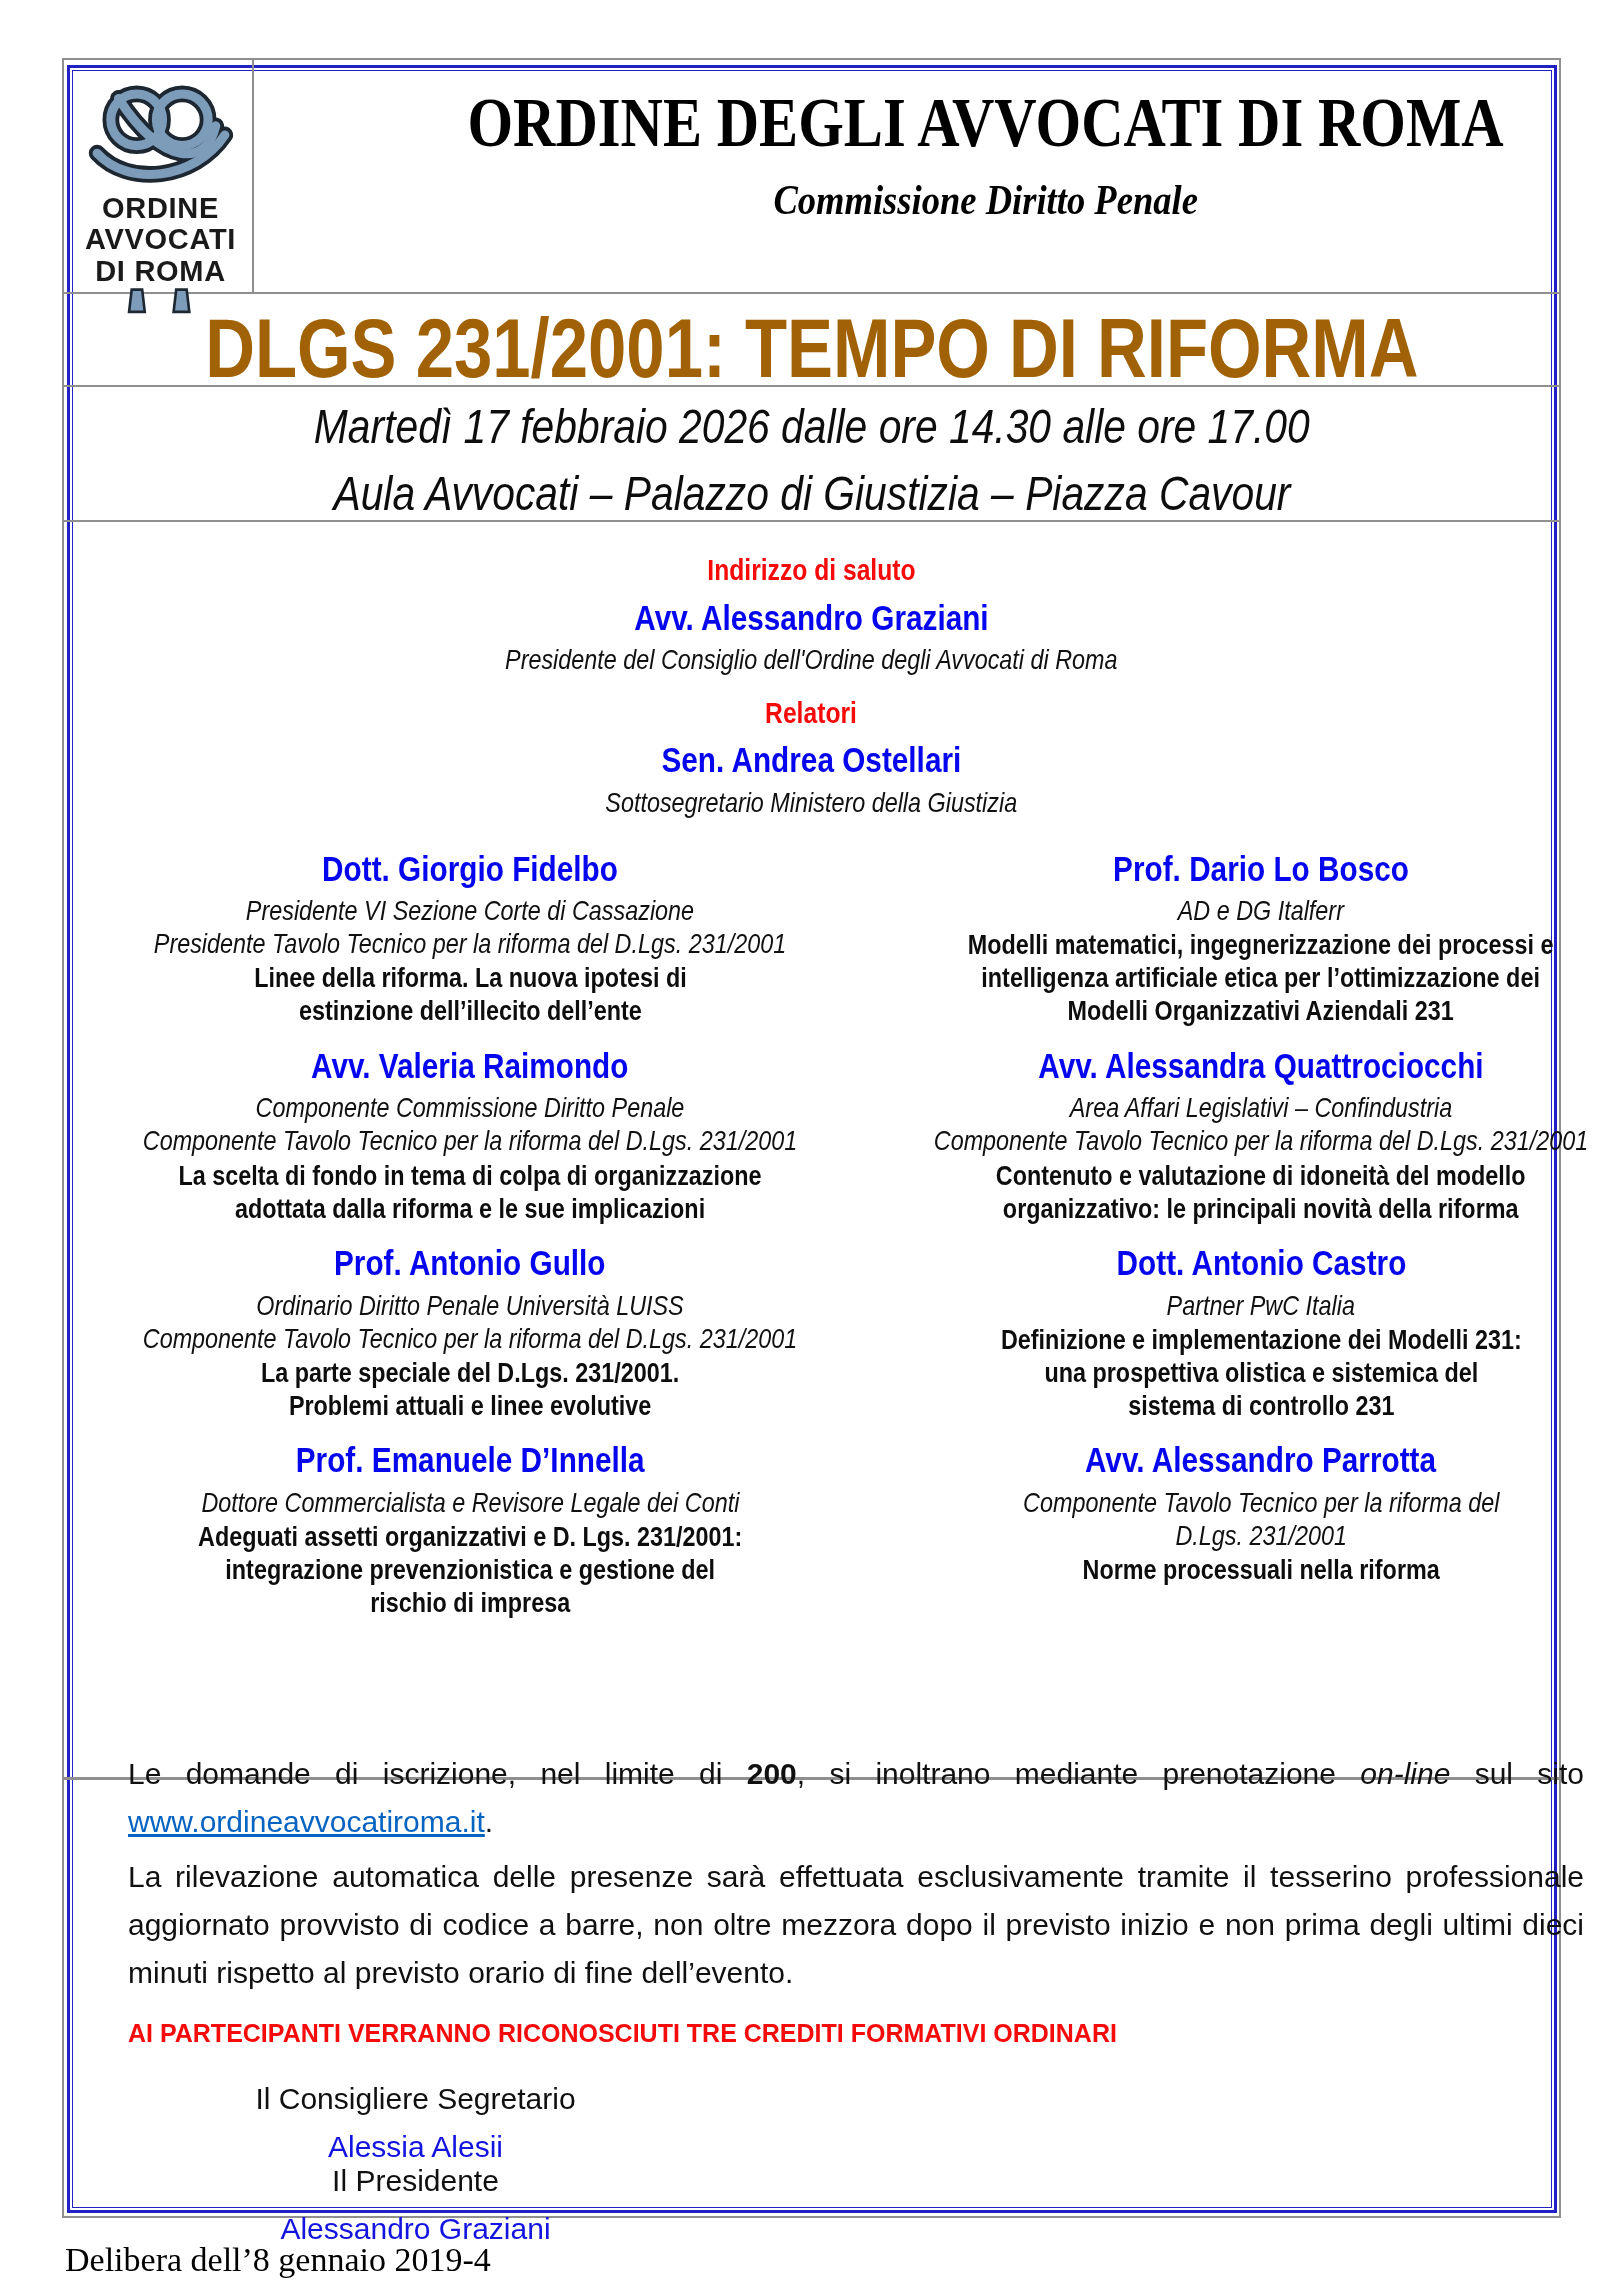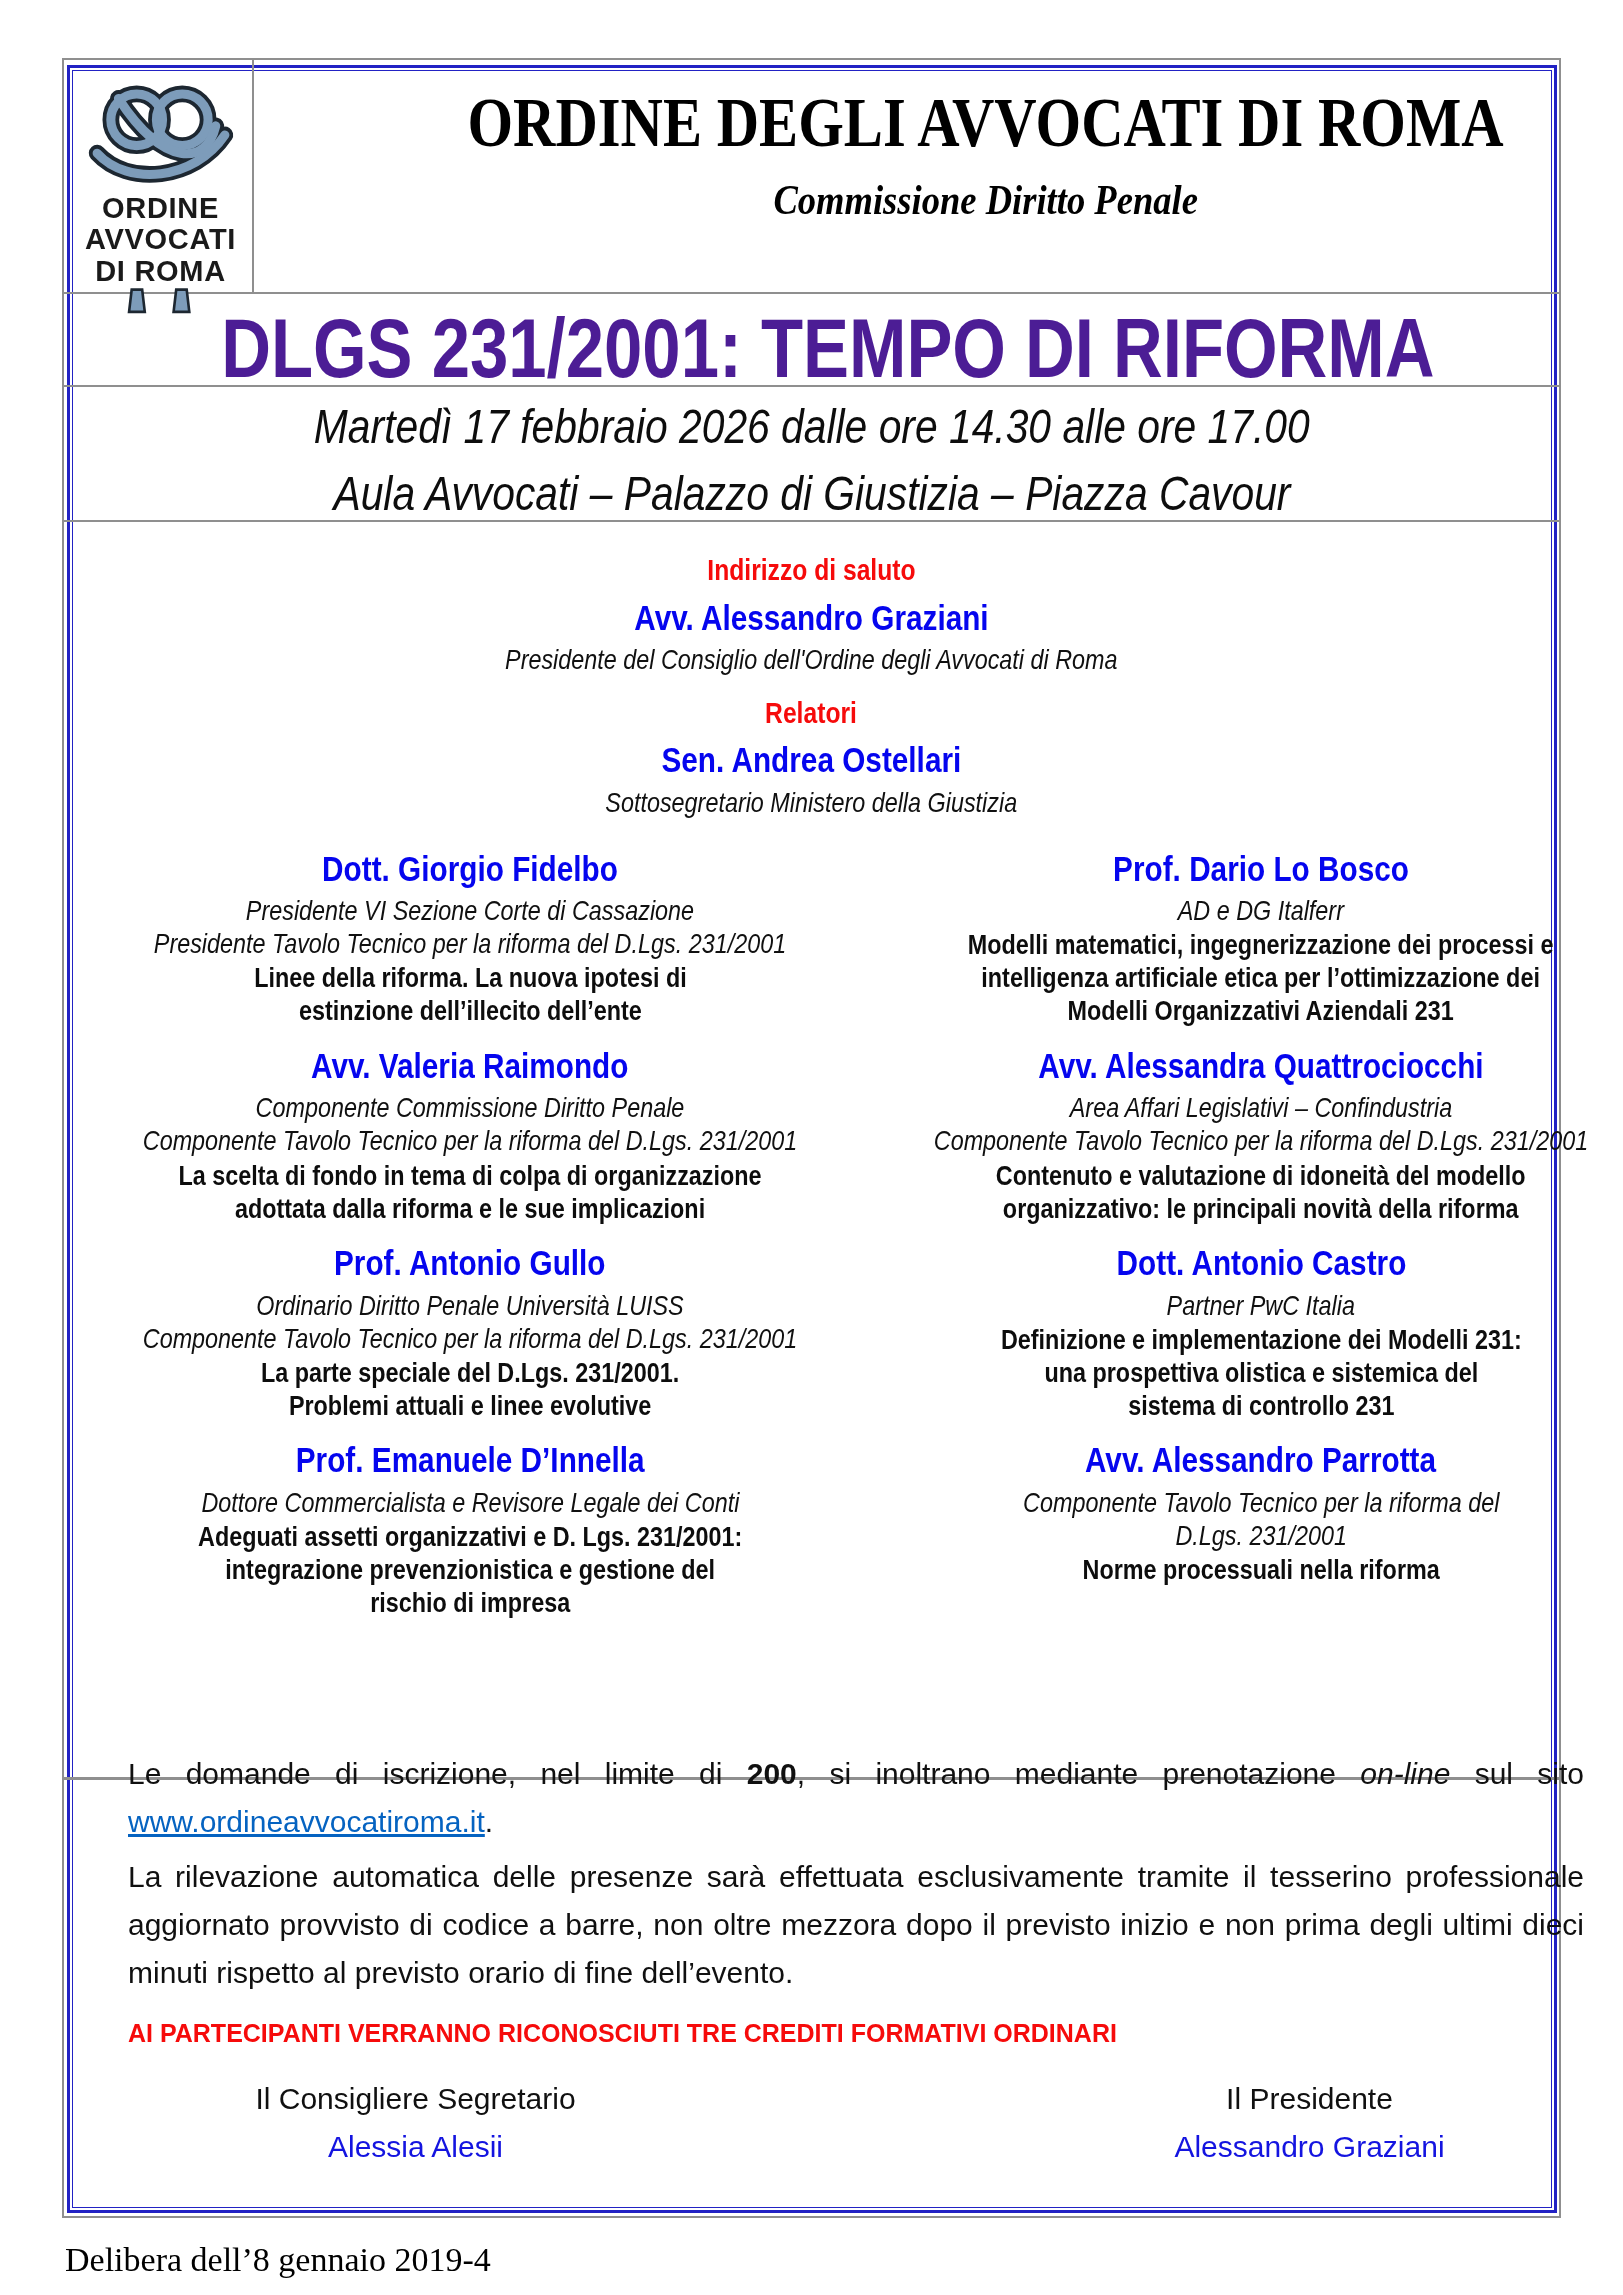--- a/index.html
+++ b/index.html
@@ -17,41 +17,41 @@
   .cond{width:max-content;max-width:none;margin:0 auto;transform:scaleX(0.85);transform-origin:50% 50%;white-space:pre-line;text-align:center;}
 
   
   .logo-box{position:absolute;left:77px;top:80px;width:167px;text-align:center;}
   .logo-text{font-family:Liberation Sans, sans-serif;font-weight:bold;font-size:29px;line-height:1.08;color:#1a1a1a;white-space:pre-line;letter-spacing:0.7px;}
   .head-cell{position:absolute;left:252px;top:84px;width:1468px;text-align:center;}
   .head-title{font-family:"Liberation Serif",serif;font-weight:bold;font-size:69px;color:#000;}
   .head-sub{font-family:"Liberation Serif",serif;font-weight:bold;font-style:italic;font-size:43px;color:#000;margin-top:11.8px;}
 
   
-  .event-title{position:absolute;left:62px;top:300px;width:1499px;text-align:center;font-weight:bold;font-size:84px;color:#4c1d95;padding-left:16px;}
+  .event-title{position:absolute;left:62px;top:300px;width:1499px;text-align:center;font-weight:bold;font-size:84px;color:#a16207;}
   .event-when{position:absolute;left:62px;top:393px;width:1499px;text-align:center;font-style:italic;font-size:48px;line-height:1.4;color:#0d0d0d;}
 
   
   .program{position:absolute;left:85px;top:553px;width:1452px;text-align:center;}
   .sec{margin-bottom:19.6px;}
   .h-red{font-size:29px;font-weight:bold;color:#f60b0b;line-height:34px;}
   .name{font-size:35px;font-weight:bold;color:#0505ee;line-height:39px;margin-top:10.5px;margin-bottom:6.5px;}
   .role{font-size:27.5px;font-style:italic;color:#101010;line-height:33px;}
   .topic{font-size:27.5px;font-weight:bold;color:#0d0d0d;line-height:33px;margin-top:1.3px;}
   .grid{display:grid;grid-template-columns:1fr 1fr;column-gap:21px;margin-top:9.2px;}
   .cell{margin-bottom:7.9px;}
 
   
   .bottom{position:absolute;left:84px;top:1750px;width:1456px;text-align:left;margin-left:44px;}
   .para{font-size:30px;line-height:48px;text-align:justify;color:#101010;}
   .para b{font-weight:bold;}
   .para .it{font-style:italic;}
   a.link{color:#0563c1;text-decoration:underline;cursor:pointer;}
   .credits{margin-top:22px;font-size:25px;font-weight:bold;color:#f60b0b;}
-  .sigs{display:flex;justify-content:space-between;margin-top:34px;padding-left:39px;padding-right:26px;}
+  .sigs{display:flex;justify-content:space-between;margin-top:34px;padding-left:39px;padding-right:26px;flex-direction:column;}
   .sig{text-align:center;width:497px;}
   .sig-title{font-size:30px;color:#101010;}
   .sig-name{font-size:30px;color:#1414e0;margin-top:14.4px;}
 
   .footer-note{position:absolute;left:65px;top:2241px;font-family:"Liberation Serif",serif;font-size:34px;color:#000;}
 
   svg{display:block;margin:0 auto;}
 </style>
 </head>
 <body>

